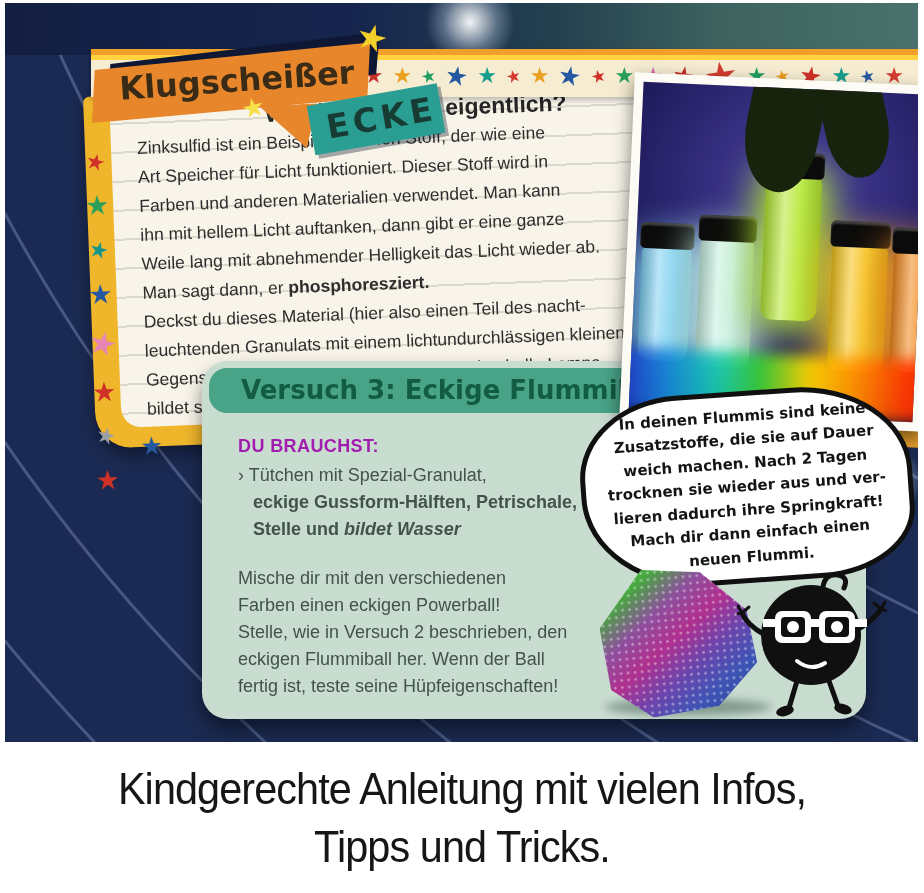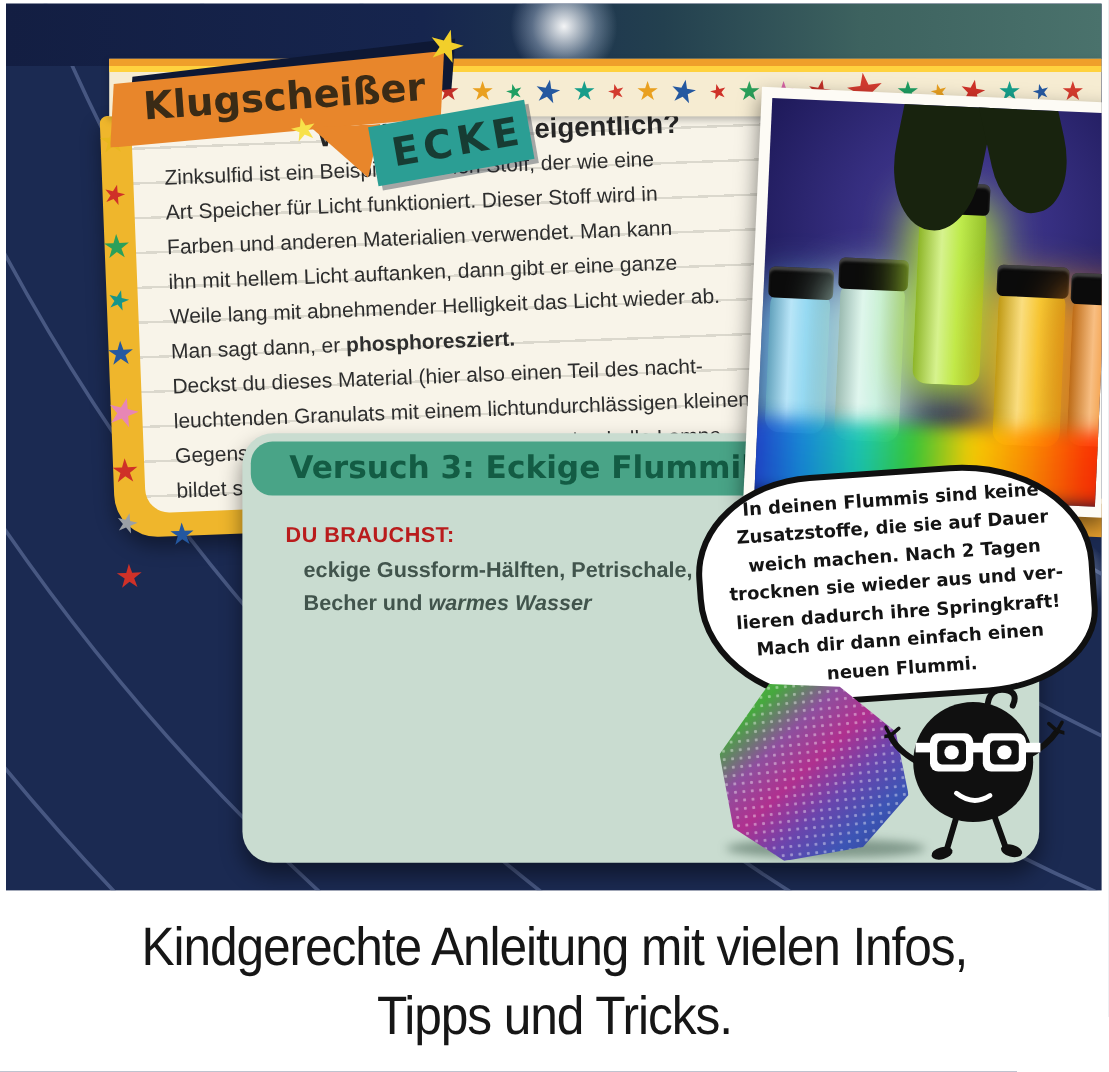--- a/index.html
+++ b/index.html
@@ -93,21 +93,21 @@
   .floorglow{position:absolute;left:-12px;right:-12px;bottom:0;height:62px;filter:blur(7px);opacity:.95;
       background:linear-gradient(90deg,#2233c8 0%,#1688d8 16%,#18c8b0 32%,#35cc35 46%,#ffd400 62%,#ff8a00 78%,#ff3000 95%);}
 
   
   .expcard{position:absolute;left:197px;top:358px;width:664px;height:358px;background:#c9dcd0;
       border-radius:26px;z-index:20;box-shadow:0 10px 18px rgba(0,0,0,.45);}
   .exp-header{position:absolute;left:7px;top:7px;right:7px;height:45px;background:#49a487;border-radius:18px;
       font-family:"DejaVu Sans",sans-serif;font-weight:bold;font-size:26px;color:#135c44;
       line-height:45px;padding-left:32px;box-sizing:border-box;}
   .exp-body{position:absolute;left:36px;top:72px;width:390px;color:#41544c;font-size:18px;line-height:27px;}
-  .exp-h{font-weight:bold;color:#b91c1c;letter-spacing:.4px;margin-bottom:2px;}
+  .exp-h{font-weight:bold;color:#a21caf;letter-spacing:.4px;margin-bottom:2px;}
   .need-ind{padding-left:15px;font-weight:bold;}
   .gap{height:22px;}
 
   
   .bubble{position:absolute;left:576px;top:388px;width:332px;height:192px;background:#ffffff;
       border:5px solid #101010;box-sizing:border-box;z-index:35;transform:rotate(-4deg);
       border-radius:100px 115px 95px 120px / 80px 88px 66px 95px;
       display:flex;align-items:center;justify-content:center;}
   .bubble-text{font-family:"DejaVu Sans",sans-serif;font-weight:bold;font-size:15px;line-height:23.5px;
       color:#141414;text-align:center;white-space:pre-line;}
@@ -233,23 +233,29 @@
       <div class="logo-ecke">
         <div class="logo-ecke-text">ECKE</div>
       </div>
       <span class="star logo-star-big">★</span>
     </div>
 
     <div class="expcard">
       <div class="exp-header">Versuch 3: Eckige Flummibälle</div>
       <div class="exp-body">
         <div class="exp-h">DU BRAUCHST:</div>
+        <div>› Tütchen mit Spezial-Granulat,</div>
         <div class="need-ind">eckige Gussform-Hälften, Petrischale,</div>
-        <div class="need-ind"><span>Becher und </span><span class="ital">warmes Wasser</span></div>
+        <div class="need-ind"><span>Stelle und </span><span class="ital">bildet Wasser</span></div>
         <div class="gap"></div>
+        <div class="prelines">Mische dir mit den verschiedenen
+Farben einen eckigen Powerball!
+Stelle, wie in Versuch 2 beschrieben, den
+eckigen Flummiball her. Wenn der Ball
+fertig ist, teste seine Hüpfeigenschaften!</div>
       </div>
     </div>
 
     <div class="photo">
       <div class="photo-inner">
         <div class="vial v1" style="--c: #7fd0f2;"></div>
         <div class="vial v2" style="--c: #c6efe2;"></div>
         <div class="vial v3" style="--c: #b5e833;"></div>
         <div class="vial v4" style="--c: #f6c51a;"></div>
         <div class="vial v5" style="--c: #f2891c;"></div>

